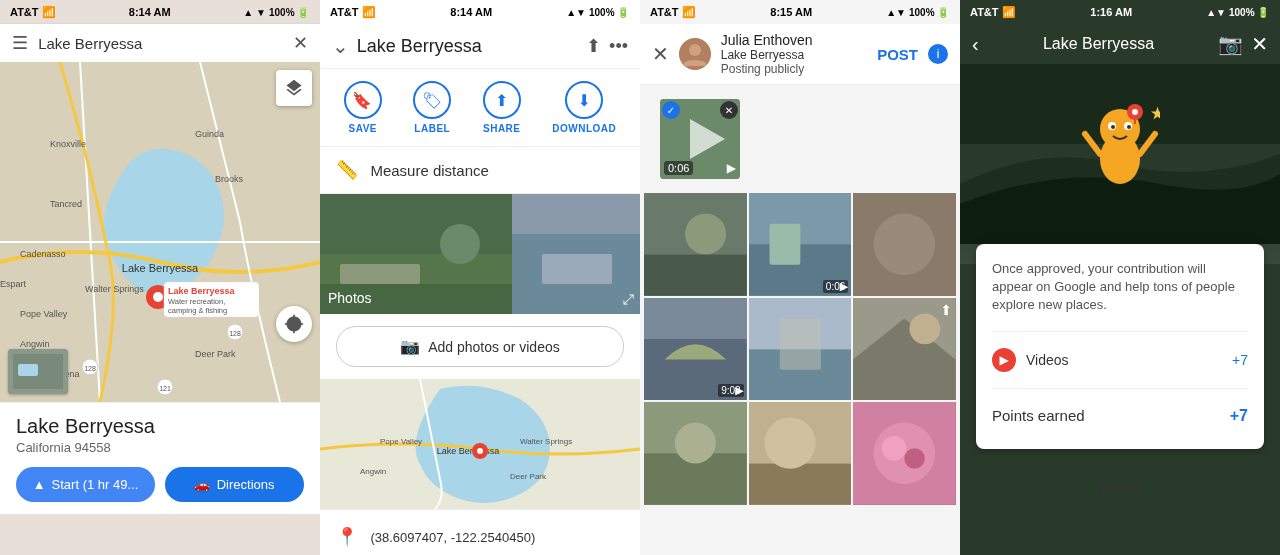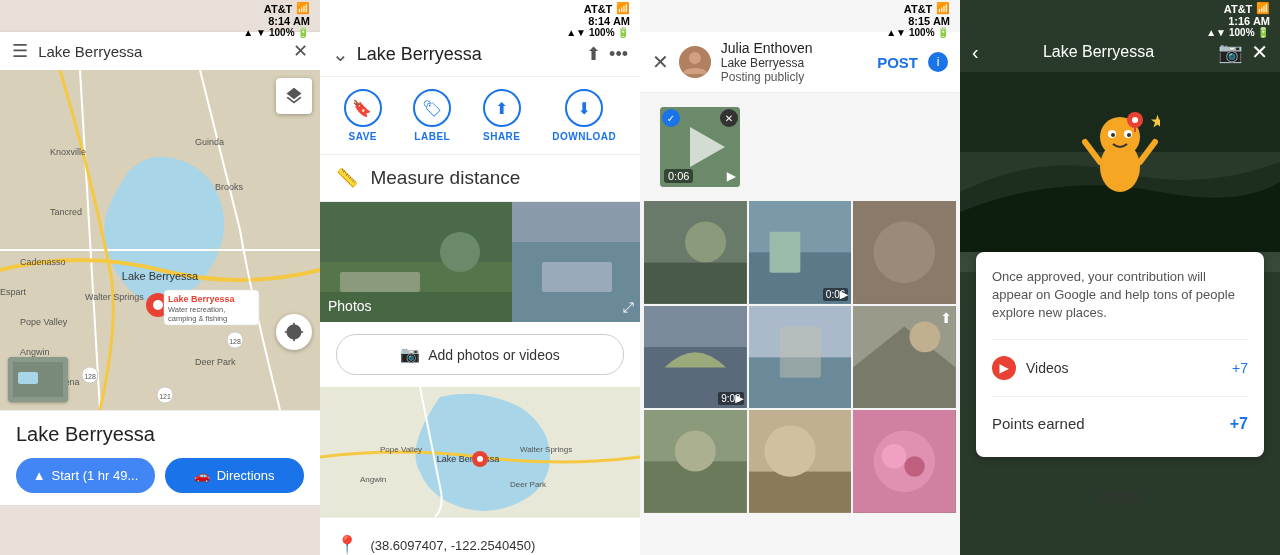--- a/index.html
+++ b/index.html
@@ -21,28 +21,27 @@
     }
     .panel-1 { width: 320px; height: 555px; background: #e8e0d8; }
     .panel-2 { width: 320px; height: 555px; background: #fff; }
     .panel-3 { width: 320px; height: 555px; background: #f5f5f5; }
     .panel-4 { width: 320px; height: 555px; background: #2a3a2a; }
 
     
     .status-bar {
       display: flex;
       justify-content: space-between;
-      align-items: flex-end;
+      align-items: center;
       padding: 2px 10px;
       font-size: 11px;
       font-weight: 600;
       color: #000;
       background: transparent;
-      height: 32px;
-      flex-direction: column;
+      height: 24px;
     }
     .status-bar.white { color: #fff; }
     .status-left { display: flex; align-items: center; gap: 4px; }
     .status-right { display: flex; align-items: center; gap: 3px; font-size: 10px; }
 
     
     .map-header {
       display: flex;
       align-items: center;
       background: #fff;
@@ -209,21 +208,21 @@
 
     .measure-row {
       display: flex;
       align-items: center;
       padding: 12px 16px;
       gap: 12px;
       border-bottom: 1px solid #eee;
       cursor: pointer;
     }
     .measure-icon { font-size: 18px; color: #555; }
-    .measure-text { font-size: 19px; color: #333; }
+    .measure-text { font-size: 15px; color: #333; }
 
     .photos-strip {
       position: relative;
       height: 120px;
       overflow: hidden;
       cursor: pointer;
     }
     .photos-strip-inner {
       display: flex;
       height: 100%;
@@ -636,20 +635,21 @@
       <svg width="60" height="45" viewBox="0 0 60 45">
         <rect width="60" height="45" fill="#8a9a8a"></rect>
         <rect x="5" y="5" width="50" height="35" fill="#7a8a7a"></rect>
         <rect x="10" y="15" width="20" height="12" fill="#a8d5e8" rx="2"></rect>
       </svg>
     </div>
   </div>
 
   <div class="place-card">
     <div class="place-name">Lake Berryessa</div>
+    <div class="place-sub">California 94558</div>
     <div class="place-actions">
       <button class="btn-start">
         <span>▲</span>
         <span>Start (1 hr 49...</span>
       </button>
       <button class="btn-directions">
         <span>🚗</span>
         <span>Directions</span>
       </button>
     </div>

